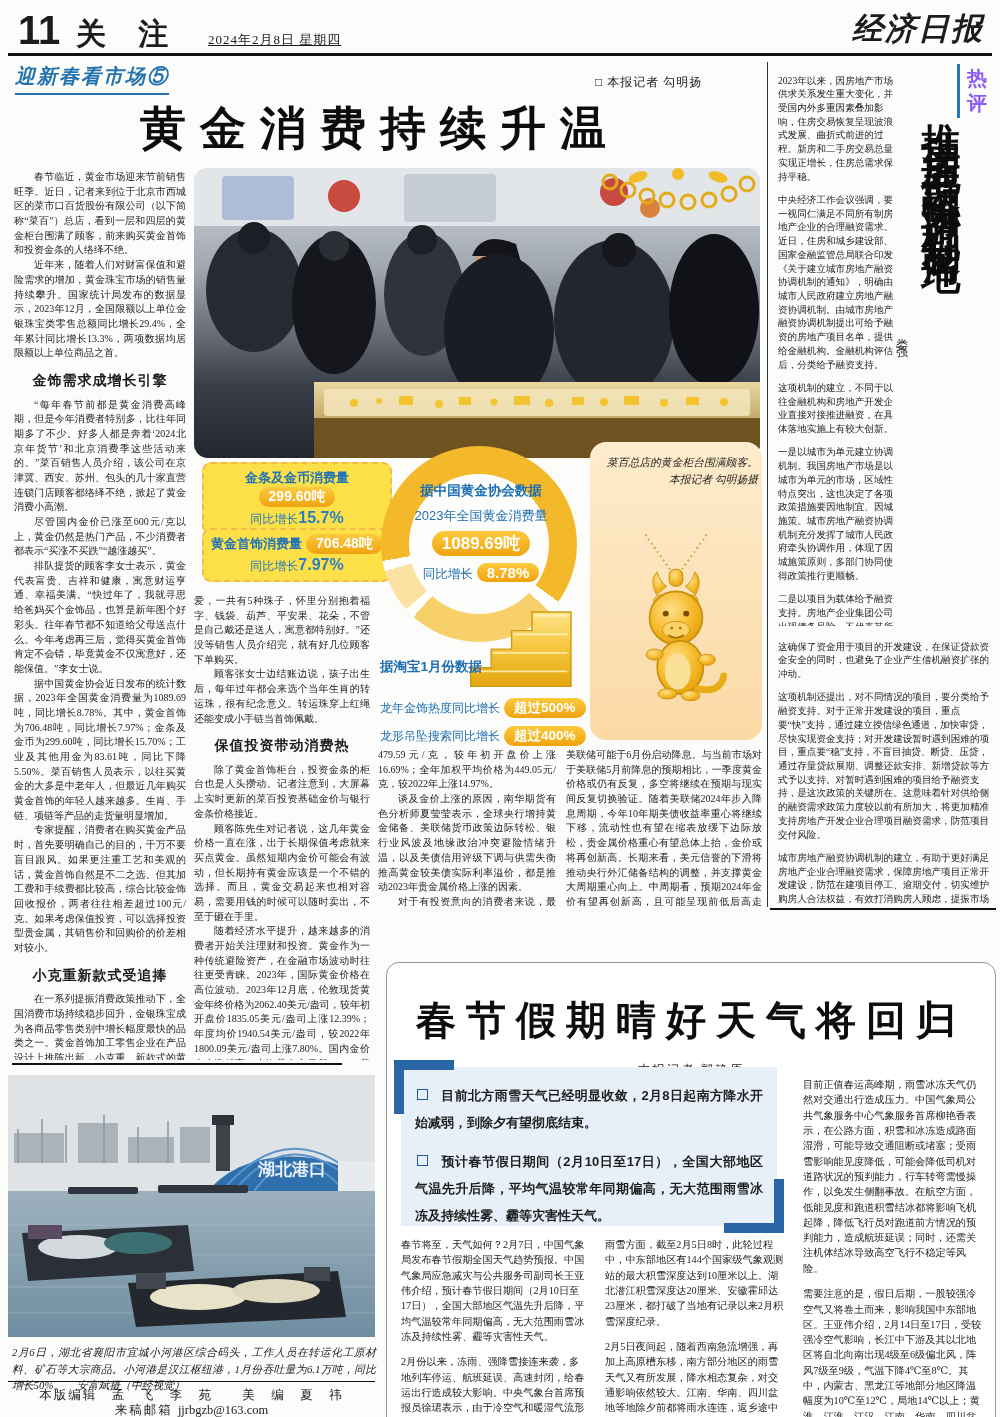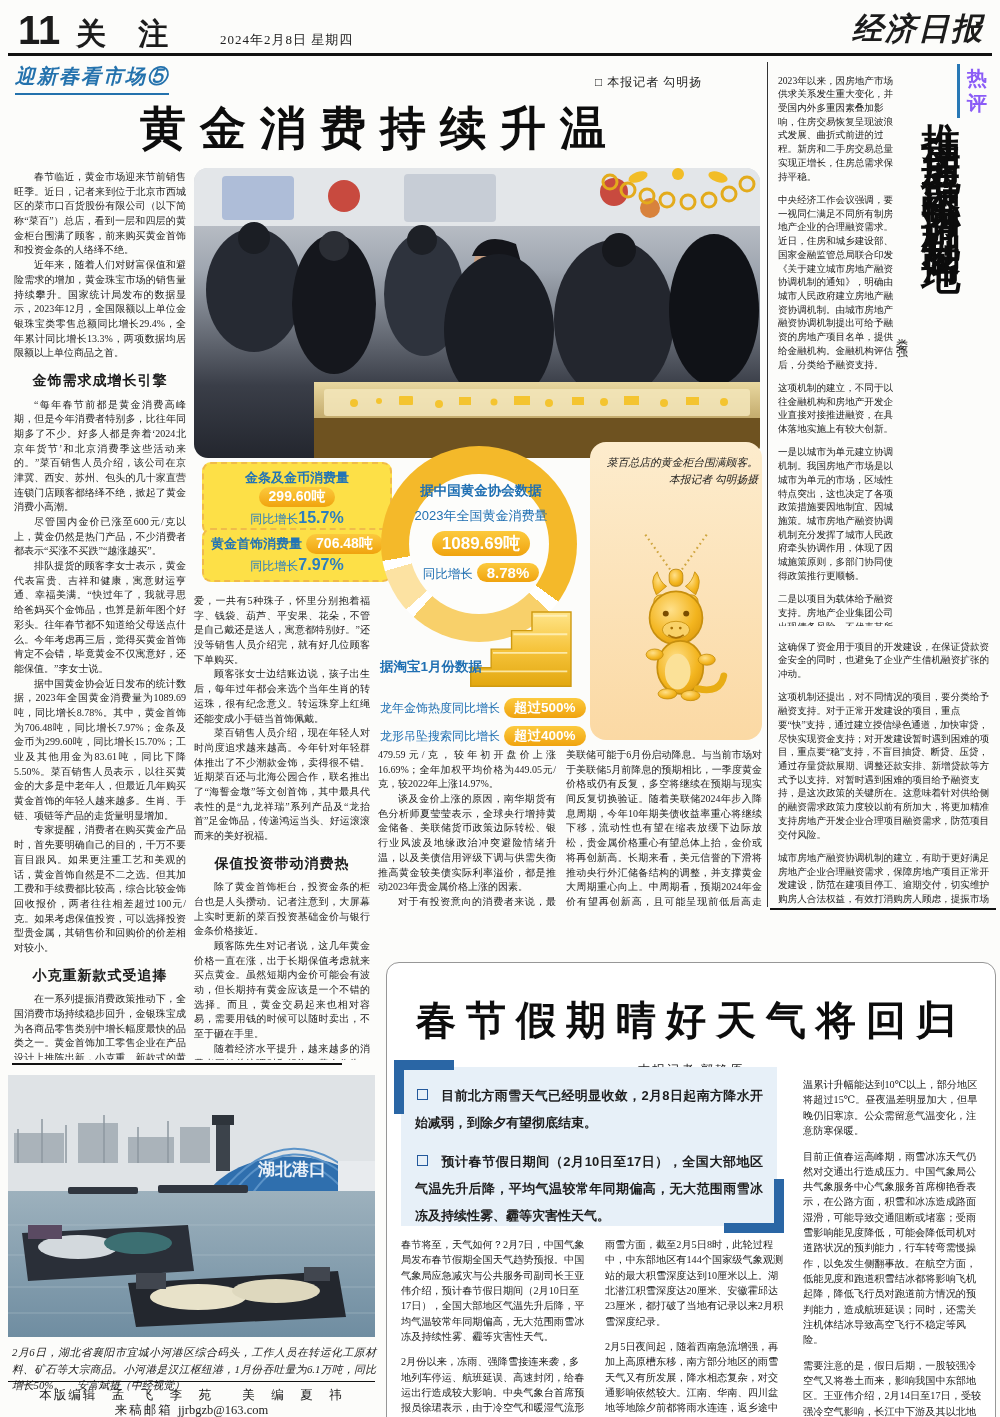--- a/index.html
+++ b/index.html
@@ -61,21 +61,21 @@
   .caption{font-size:10.8px;font-style:italic;line-height:1.55;text-align:justify;}
   .footerline{font-size:12.5px;letter-spacing:2px;text-align:center;}
 </style>
 </head>
 <body>
 
 <div class="page">
 
   <div class="abs pagenum" style="left:18px;top:8px;">11</div>
   <div class="abs secname" style="left:76px;top:14px;">关 注</div>
-  <div class="abs dateline" style="left:220px;top:31px;">2024年2月8日 星期四</div>
+  <div class="abs dateline" style="left:208px;top:31px;text-decoration:underline;">2024年2月8日 星期四</div>
   <div class="abs masthead" style="right:16px;top:8px;">经济日报</div>
   <div class="abs hrule" style="left:8px;top:53px;width:984px;height:2.5px;"></div>
 
   <div class="abs kicker" style="left:15px;top:63px;">迎新春看市场⑤</div>
   <div class="abs byline" style="left:595px;top:74px;">□ 本报记者 勾明扬</div>
   <div class="abs mainhead" style="left:60px;top:98px;width:640px;">黄金消费持续升温</div>
 
   <div class="abs col bt" style="left:14px;top:170px;width:172px;height:890px;">
     <div>
         <p>春节临近，黄金市场迎来节前销售旺季。近日，记者来到位于北京市西城区的菜市口百货股份有限公司（以下简称“菜百”）总店，看到一层和四层的黄金柜台围满了顾客，前来购买黄金首饰和投资金条的人络绎不绝。</p>
@@ -187,21 +187,20 @@
     </div>
     <div style="margin-top:2px;">
       <span class="growth">同比增长</span><span class="growthnum">7.97%</span>
     </div>
   </div>
 
   <div class="abs col bt" style="left:194px;top:594px;width:176px;height:466px;">
     <div class="cont">
         <p>爱，一共有5种珠子，怀里分别抱着福字、钱袋、葫芦、平安果、花朵，不管是自己戴还是送人，寓意都特别好。”还没等销售人员介绍完，就有好几位顾客下单购买。</p>
         <p>顾客张女士边结账边说，孩子出生后，每年过年都会来选个当年生肖的转运珠，很有纪念意义。转运珠穿上红绳还能变成小手链当首饰佩戴。</p>
-        <p>菜百销售人员介绍，现在年轻人对时尚度追求越来越高。今年针对年轻群体推出了不少潮款金饰，卖得很不错。近期菜百还与北海公园合作，联名推出了“海誓金墩”等文创首饰，其中最具代表性的是“九龙祥瑞”系列产品及“龙抬首”足金饰品，传递鸿运当头、好运滚滚而来的美好祝福。</p>
       </div>
     <h3 class="subhead">保值投资带动消费热</h3>
     <div>
         <p>除了黄金首饰柜台，投资金条的柜台也是人头攒动。记者注意到，大屏幕上实时更新的菜百投资基础金价与银行金条价格接近。</p>
         <p>顾客陈先生对记者说，这几年黄金价格一直在涨，出于长期保值考虑就来买点黄金。虽然短期内金价可能会有波动，但长期持有黄金应该是一个不错的选择。而且，黄金交易起来也相对容易，需要用钱的时候可以随时卖出，不至于砸在手里。</p>
         <p>随着经济水平提升，越来越多的消费者开始关注理财和投资。黄金作为一种传统避险资产，在金融市场波动时往往更受青睐。2023年，国际黄金价格在高位波动。2023年12月底，伦敦现货黄金年终价格为2062.40美元/盎司，较年初开盘价1835.05美元/盎司上涨12.39%；年度均价1940.54美元/盎司，较2022年1800.09美元/盎司上涨7.80%。国内金价也水涨船高。上海黄金交易所Au9999黄金2023年12月底收盘价</p>
       </div>
   </div>
 
   <div class="abs" style="left:376px;top:442px;width:210px;height:306px;">
@@ -330,21 +329,20 @@
 
     <div class="abs summary" style="left:14px;top:104px;width:376px;height:159px;padding:16px 14px 4px;box-sizing:border-box;">
       <div class="cb tl"></div>
       <div class="cb br"></div>
       <p><span class="sq"></span><span>目前北方雨雪天气已经明显收敛，2月8日起南方降水开始减弱，到除夕有望彻底结束。</span></p>
       <p><span class="sq"></span><span>预计春节假日期间（2月10日至17日），全国大部地区气温先升后降，平均气温较常年同期偏高，无大范围雨雪冰冻及持续性雾、霾等灾害性天气。</span></p>
     </div>
 
     <div class="abs col btw" style="left:416px;top:104px;width:180px;height:392px;">
       <div class="cont">
-          <p>温累计升幅能达到10℃以上，部分地区将超过15℃。昼夜温差明显加大，但早晚仍旧寒凉。公众需留意气温变化，注意防寒保暖。</p>
           <p>目前正值春运高峰期，雨雪冰冻天气仍然对交通出行造成压力。中国气象局公共气象服务中心气象服务首席柳艳香表示，在公路方面，积雪和冰冻造成路面湿滑，可能导致交通阻断或堵塞；受雨雪影响能见度降低，可能会降低司机对道路状况的预判能力，行车转弯需慢操作，以免发生侧翻事故。在航空方面，低能见度和跑道积雪结冰都将影响飞机起降，降低飞行员对跑道前方情况的预判能力，造成航班延误；同时，还需关注机体结冰导致高空飞行不稳定等风险。</p>
           <p>需要注意的是，假日后期，一股较强冷空气又将卷土而来，影响我国中东部地区。王亚伟介绍，2月14日至17日，受较强冷空气影响，长江中下游及其以北地区将自北向南出现4级至6级偏北风，阵风7级至9级，气温下降4℃至8℃。其中，内蒙古、黑龙江等地部分地区降温幅度为10℃至12℃，局地14℃以上；黄淮、江淮、江汉、江南、华南、四川盆地及贵州等地有小到中雨，局地大雨；内蒙古中东部、华北、东北地区有小雪或雨夹雪，东北地区东部有中到大雪。公众需关注最新的天气以及道路交通信息，注意出行安全。</p>
         </div>
     </div>
     <div class="abs col btw" style="left:14px;top:264px;width:184px;height:230px;">
       <div>
           <p>春节将至，天气如何？2月7日，中国气象局发布春节假期全国天气趋势预报。中国气象局应急减灾与公共服务司副司长王亚伟介绍，预计春节假日期间（2月10日至17日），全国大部地区气温先升后降，平均气温较常年同期偏高，无大范围雨雪冰冻及持续性雾、霾等灾害性天气。</p>
           <p>2月份以来，冻雨、强降雪接连来袭，多地列车停运、航班延误、高速封闭，给春运出行造成较大影响。中央气象台首席预报员徐珺表示，由于冷空气和暖湿气流形成对峙，造成较长时间的复杂雨雪天气。河南南部、苏皖北部、湖北、湖南北部、贵州等地经历了雨夹雪、雨转雪、雪、冻雨等降水相态的反复变化。</p>
         </div>
     </div>

